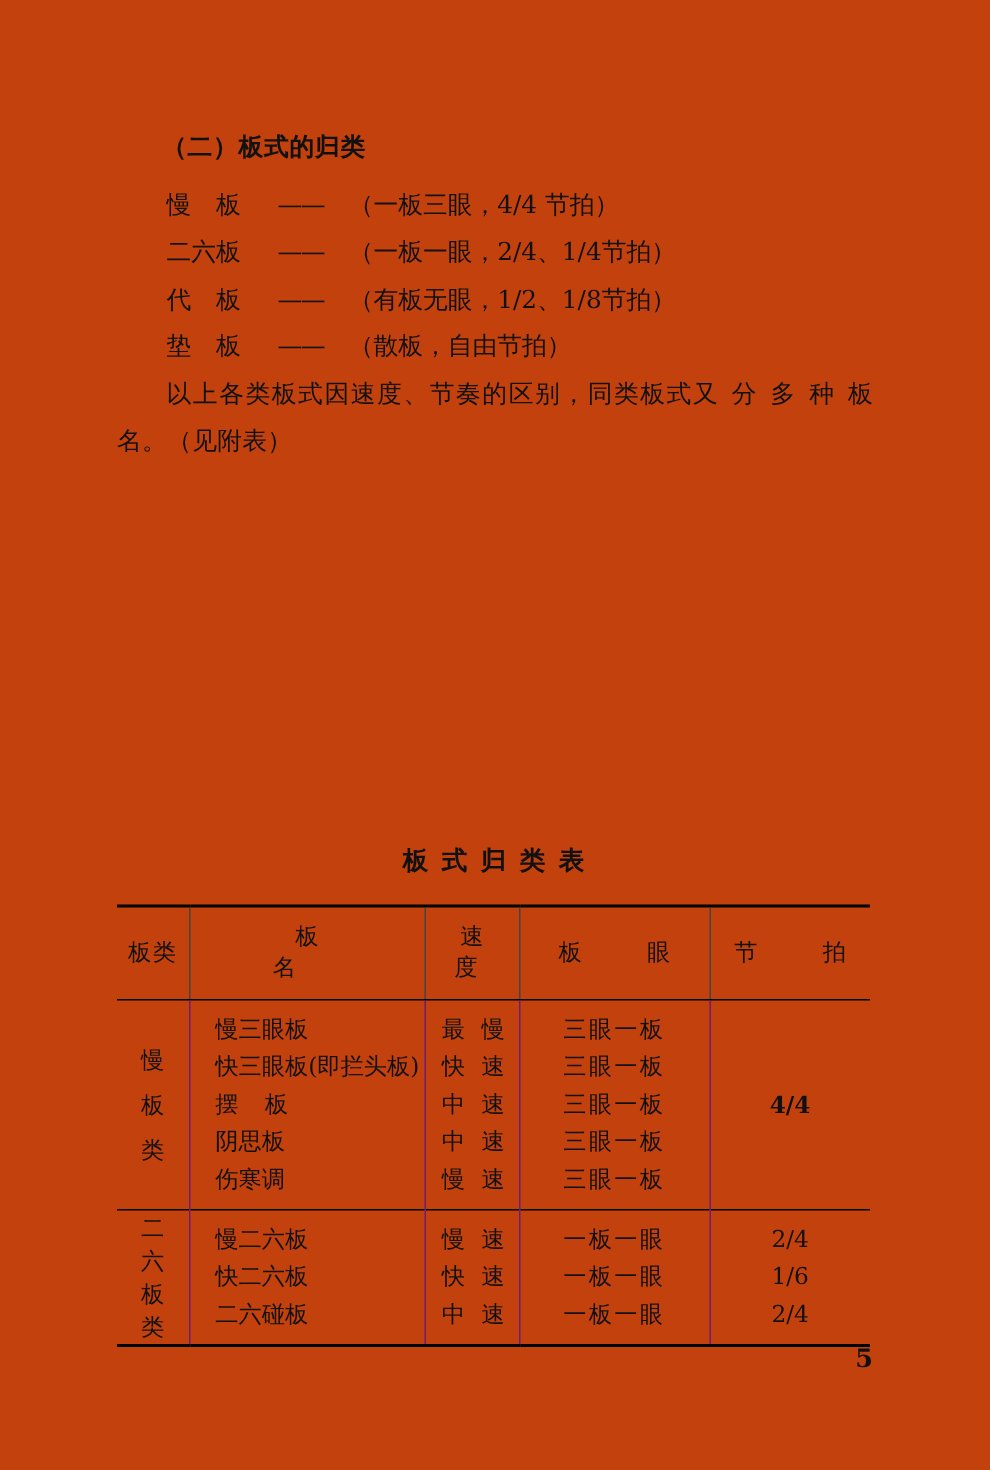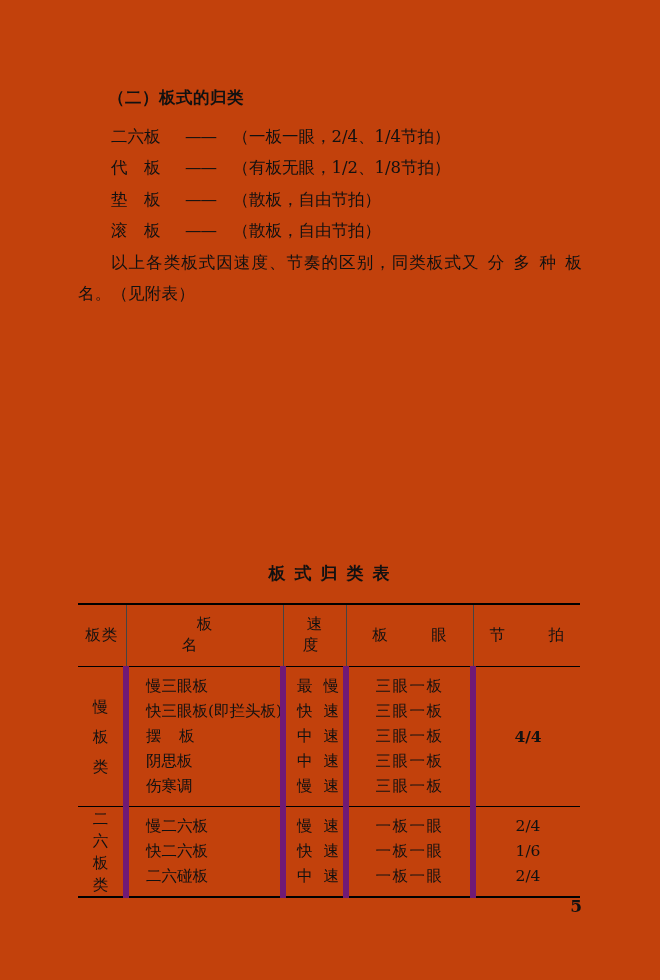--- a/index.html
+++ b/index.html
@@ -109,21 +109,21 @@
   .th-inner {
     display: block;
     text-align: center;
     letter-spacing: 1px;
   }
   .th-wide { letter-spacing: 30px; text-indent: 30px; }
   .th-mid  { letter-spacing: 14px; text-indent: 14px; }
   .th-sm   { letter-spacing: 8px;  text-indent: 8px; }
 
   table.bantable tbody td {
-    border-right: 6px solid #701a75;
+    border-right: 1px solid #701a75;
     padding: 0;
     vertical-align: middle;
   }
   table.bantable tbody td:last-child { border-right: none; }
 
   td.cat {
     text-align: center;
     line-height: 1.0;
   }
   .cat-stack {
@@ -187,30 +187,30 @@
 
 <div class="page">
 
   <div class="content">
 
     <h2 class="section-heading">（二）板式的归类</h2>
 
 
     <ul class="deflist">
       <li>
+        <span class="term">慢　板</span><span class="dash">——</span>　<span>（一板三眼，4/4 节拍）</span>
+      </li>
+      <li>
         <span class="term">二六板</span><span class="dash">——</span>　<span>（一板一眼，2/4、1/4节拍）</span>
       </li>
       <li>
         <span class="term">代　板</span><span class="dash">——</span>　<span>（有板无眼，1/2、1/8节拍）</span>
       </li>
       <li>
         <span class="term">垫　板</span><span class="dash">——</span>　<span>（散板，自由节拍）</span>
-      </li>
-      <li>
-        <span class="term">滚　板</span><span class="dash">——</span>　<span>（散板，自由节拍）</span>
       </li>
     </ul>
 
     <p class="para spaced">以上各类板式因速度、节奏的区别，同类板式又 分 多 种 板名。（见附表）</p>
   </div>
 
   <div class="table-wrap">
 
     <div class="table-title">板式归类表</div>
 

